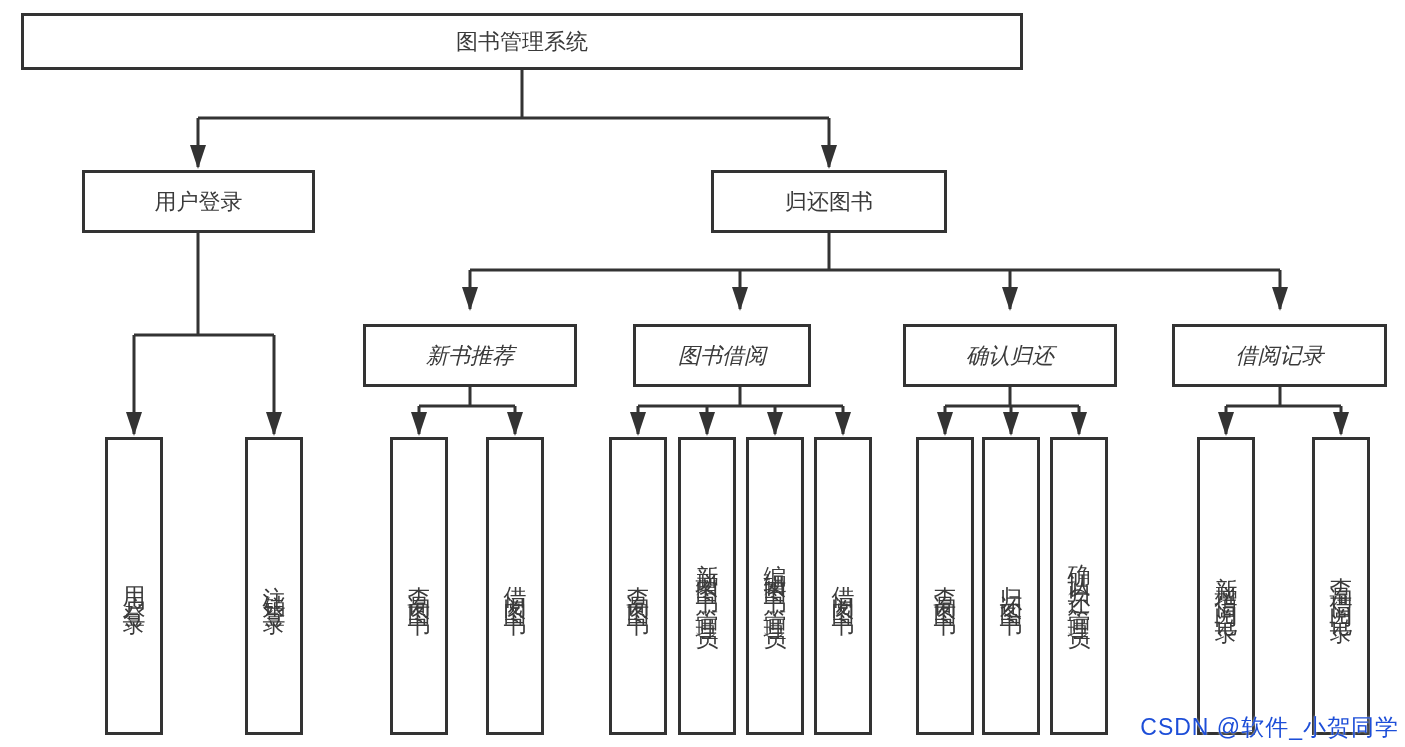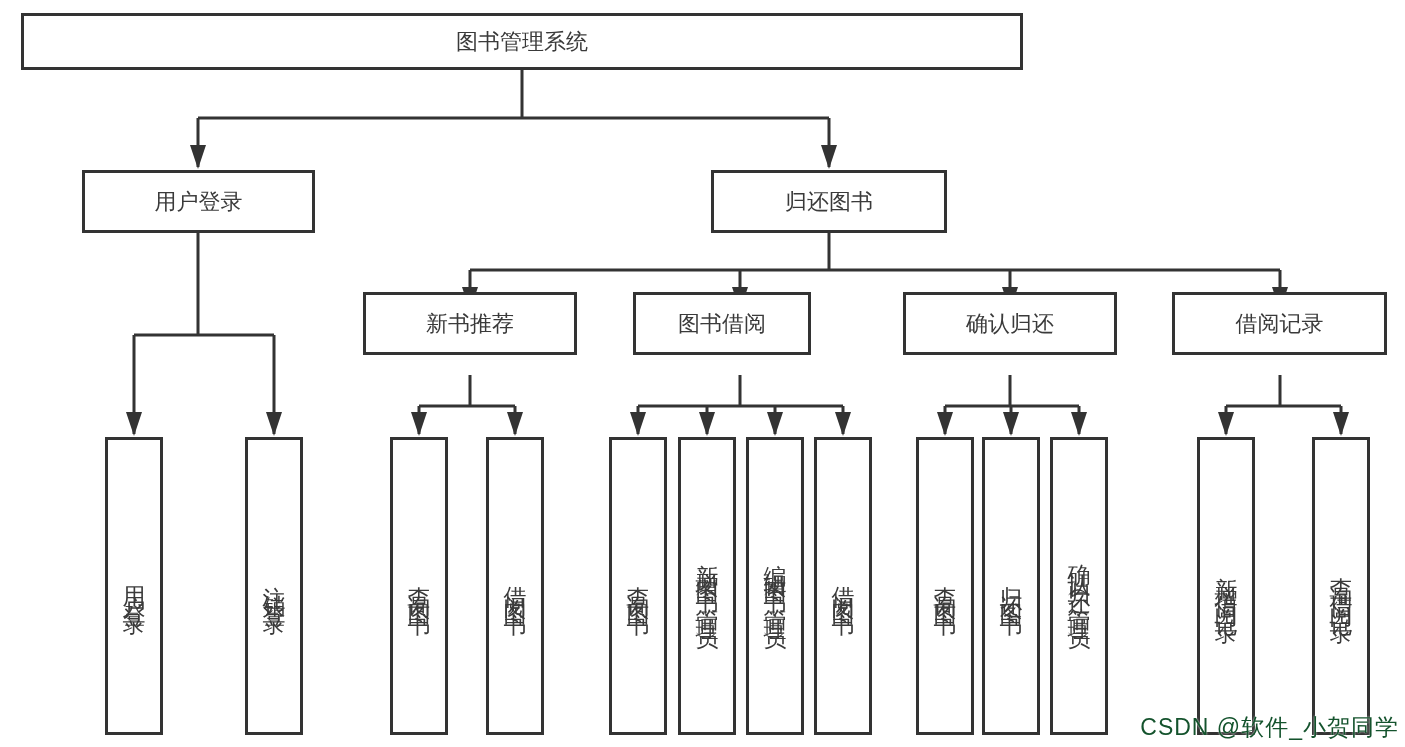--- a/index.html
+++ b/index.html
@@ -13,41 +13,41 @@
   .box {
     position:absolute; box-sizing:border-box;
     border:3px solid #333333; background:#ffffff;
     display:flex; align-items:center; justify-content:center;
     color:#3a3a3a;
   }
   .root  { left:21px;  top:13px;  width:1002px; height:57px; font-size:22px; }
   .lvl   { height:63px; font-size:22px; }
   .l2a   { left:82px;  top:170px; width:233px; }
   .l2b   { left:711px; top:170px; width:236px; }
-  .l3    { top:292px; }
+  .l3    { top:324px;font-style:italic; }
   .l3a   { left:363px;  width:214px; }
   .l3b   { left:633px;  width:178px; }
   .l3c   { left:903px;  width:214px; }
   .l3d   { left:1172px; width:215px; }
   .leaf  { top:437px; width:58px; height:298px; }
   .leaf span {
     writing-mode:vertical-rl; text-orientation:mixed;
     font-size:23px; letter-spacing:9px; line-height:1;
     white-space:nowrap;
   }
   .x1  { left:105px; }  .x2  { left:245px; }
   .x3  { left:390px; }  .x4  { left:486px; }
   .x5  { left:609px; }  .x6  { left:678px; }
   .x7  { left:746px; }  .x8  { left:814px; }
   .x9  { left:916px; }  .x10 { left:982px; }
   .x11 { left:1050px; } .x12 { left:1197px; }
   .x13 { left:1312px; }
   #watermark {
     position:absolute; right:6px; bottom:4px; z-index:10;
-    font-size:23px; color:#14532d; letter-spacing:1px;
+    font-size:23px; color:#1d4ed8; letter-spacing:1px;
     text-shadow:0 0 2px #ffffff;
     margin-top:20px;
   }
 </style>
 </head>
 <body>
 
 <div id="stage">
 
   <svg id="connectors" viewBox="0 0 1405 747" xmlns="http://www.w3.org/2000/svg" aria-hidden="true">

